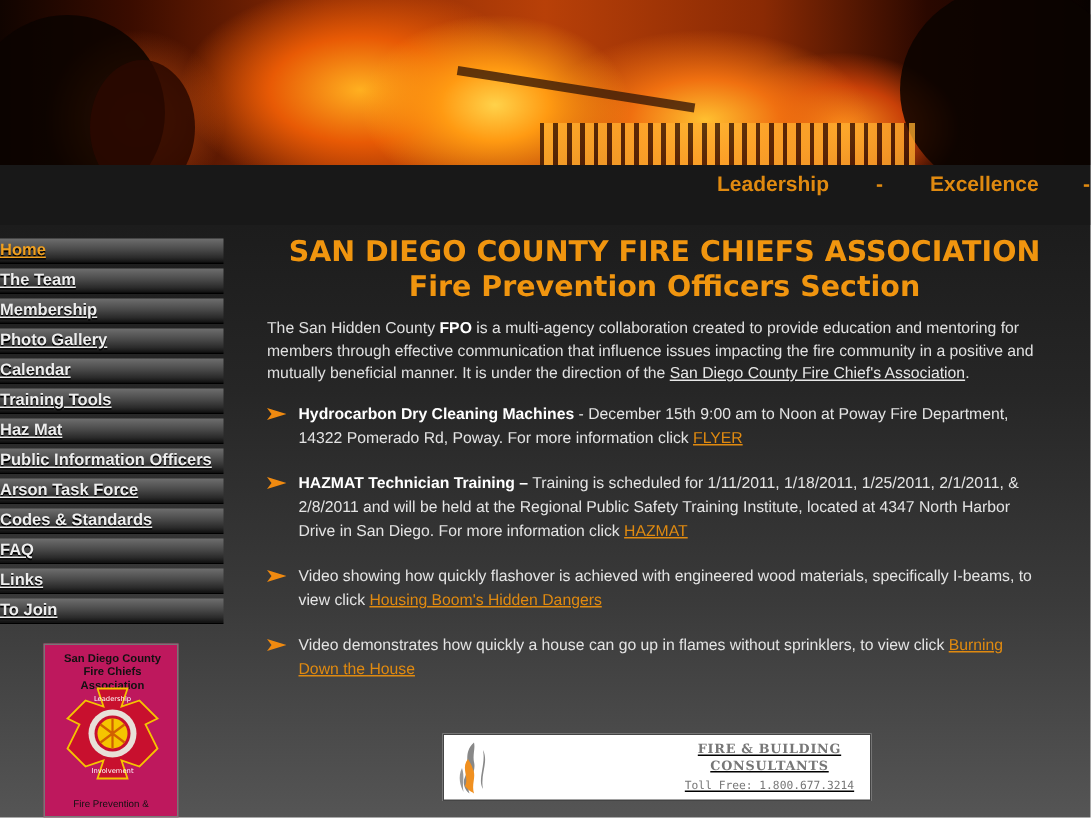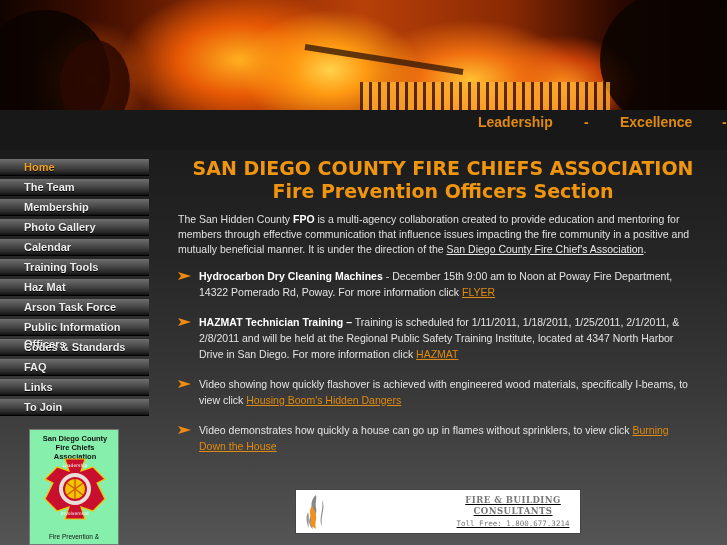--- a/index.html
+++ b/index.html
@@ -20,28 +20,28 @@
   }
   .banner .beam { position:absolute; height:6px; background:#3a1a08; opacity:.8; transform-origin:left center; }
   .banner .tree { position:absolute; border-radius:50%; background:#0b0300; opacity:.85; }
   .banner .rail { position:absolute; left:360px; top:82px; width:250px; height:28px;
     background: repeating-linear-gradient(90deg, #2a0e02 0 3px, #ffb030 3px 9px); opacity:.75; }
   .tagline-bar { position:absolute; left:0; top:110px; width:727px; height:40px; background:#181818; }
   .tagline { position:absolute; top:114px; font-family:"Liberation Sans", sans-serif; font-weight:bold;
     font-size:14px; color:#e08a10; white-space:nowrap; }
   .nav { position:absolute; left:0; top:159px; width:149px; }
   .nav-item {
-    display:block; height:17px; margin-bottom:3px; padding-left:24px; line-height:17px;
+    display:block; height:17px; margin-bottom:3px; padding-left:0; line-height:17px;
     font-family:"Liberation Sans", sans-serif; font-weight:bold; font-size:11px; color:#eee;
     background: linear-gradient(180deg, #6e6e6e 0%, #4a4a4a 45%, #2a2a2a 80%, #111 100%);
-    border-bottom:1px solid #000; box-sizing:border-box; cursor:pointer; text-shadow:0 1px 0 #000;
+    border-bottom:1px solid #000; box-sizing:border-box; cursor:pointer; text-shadow:0 1px 0 #000;text-decoration:underline;
   }
   .nav-item.active { color:#f0a020; }
   .logo-box {
-    position:absolute; left:29px; top:429px; width:90px; height:116px; background:#86efac;
+    position:absolute; left:29px; top:429px; width:90px; height:116px; background:#be185d;
     border:1px solid #777; box-sizing:border-box; overflow:hidden;
   }
   .logo-box .arc { position:absolute; left:4px; top:4px; width:82px; font-family:"Liberation Sans", sans-serif;
     font-weight:bold; font-size:7.5px; text-align:center; color:#111; line-height:9px; }
   .logo-box .cross { position:absolute; left:13px; top:27px; width:64px; height:64px; }
   .logo-box .footer { position:absolute; left:0; bottom:4px; width:100%; text-align:center;
     font-family:"Liberation Sans", sans-serif; font-size:6.5px; color:#111; }
   .main { position:absolute; left:178px; top:156px; width:520px; color:#ddd; font-family:"Liberation Sans", sans-serif; }
   .title1 { text-align:center; font-family:"DejaVu Sans", sans-serif; font-size:19px; color:#f0950f; line-height:24px; margin:0 0 0 10px; }
   .title2 { text-align:center; font-family:"DejaVu Sans", sans-serif; font-size:19px; color:#f0950f; line-height:23px; margin:0 0 0 10px; }
@@ -83,22 +83,22 @@
 <span class="tagline" style="left:722px;">-</span>
 
 <nav class="nav">
   <a class="nav-item active">Home</a>
   <a class="nav-item">The Team</a>
   <a class="nav-item">Membership</a>
   <a class="nav-item">Photo Gallery</a>
   <a class="nav-item">Calendar</a>
   <a class="nav-item">Training Tools</a>
   <a class="nav-item">Haz Mat</a>
+  <a class="nav-item">Public Information Officers</a>
   <a class="nav-item">Arson Task Force</a>
-  <a class="nav-item">Public Information Officers</a>
   <a class="nav-item">Codes &amp; Standards</a>
   <a class="nav-item">FAQ</a>
   <a class="nav-item">Links</a>
   <a class="nav-item">To Join</a>
 </nav>
 
 <div class="logo-box">
   <div class="arc">
     <div>San Diego County</div>
     <div>Fire Chiefs Association</div>

